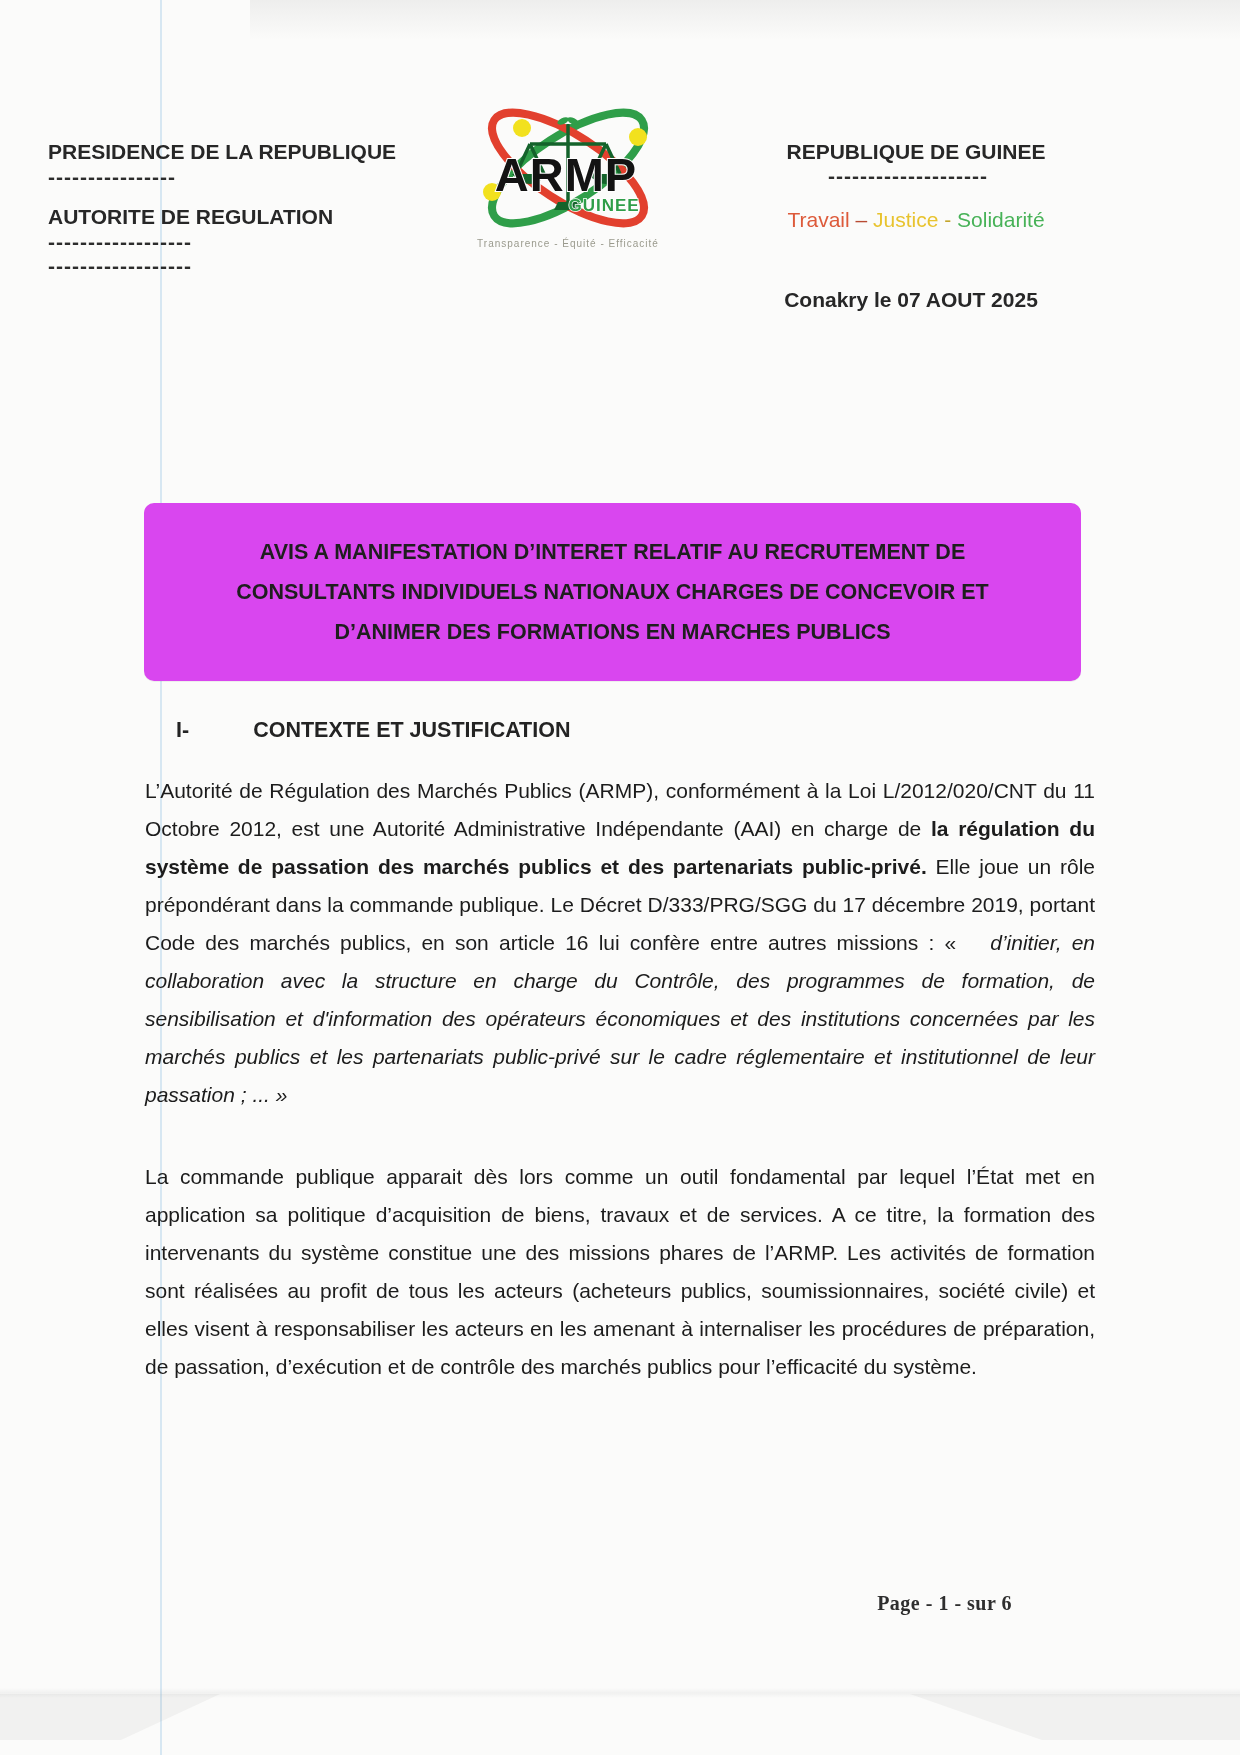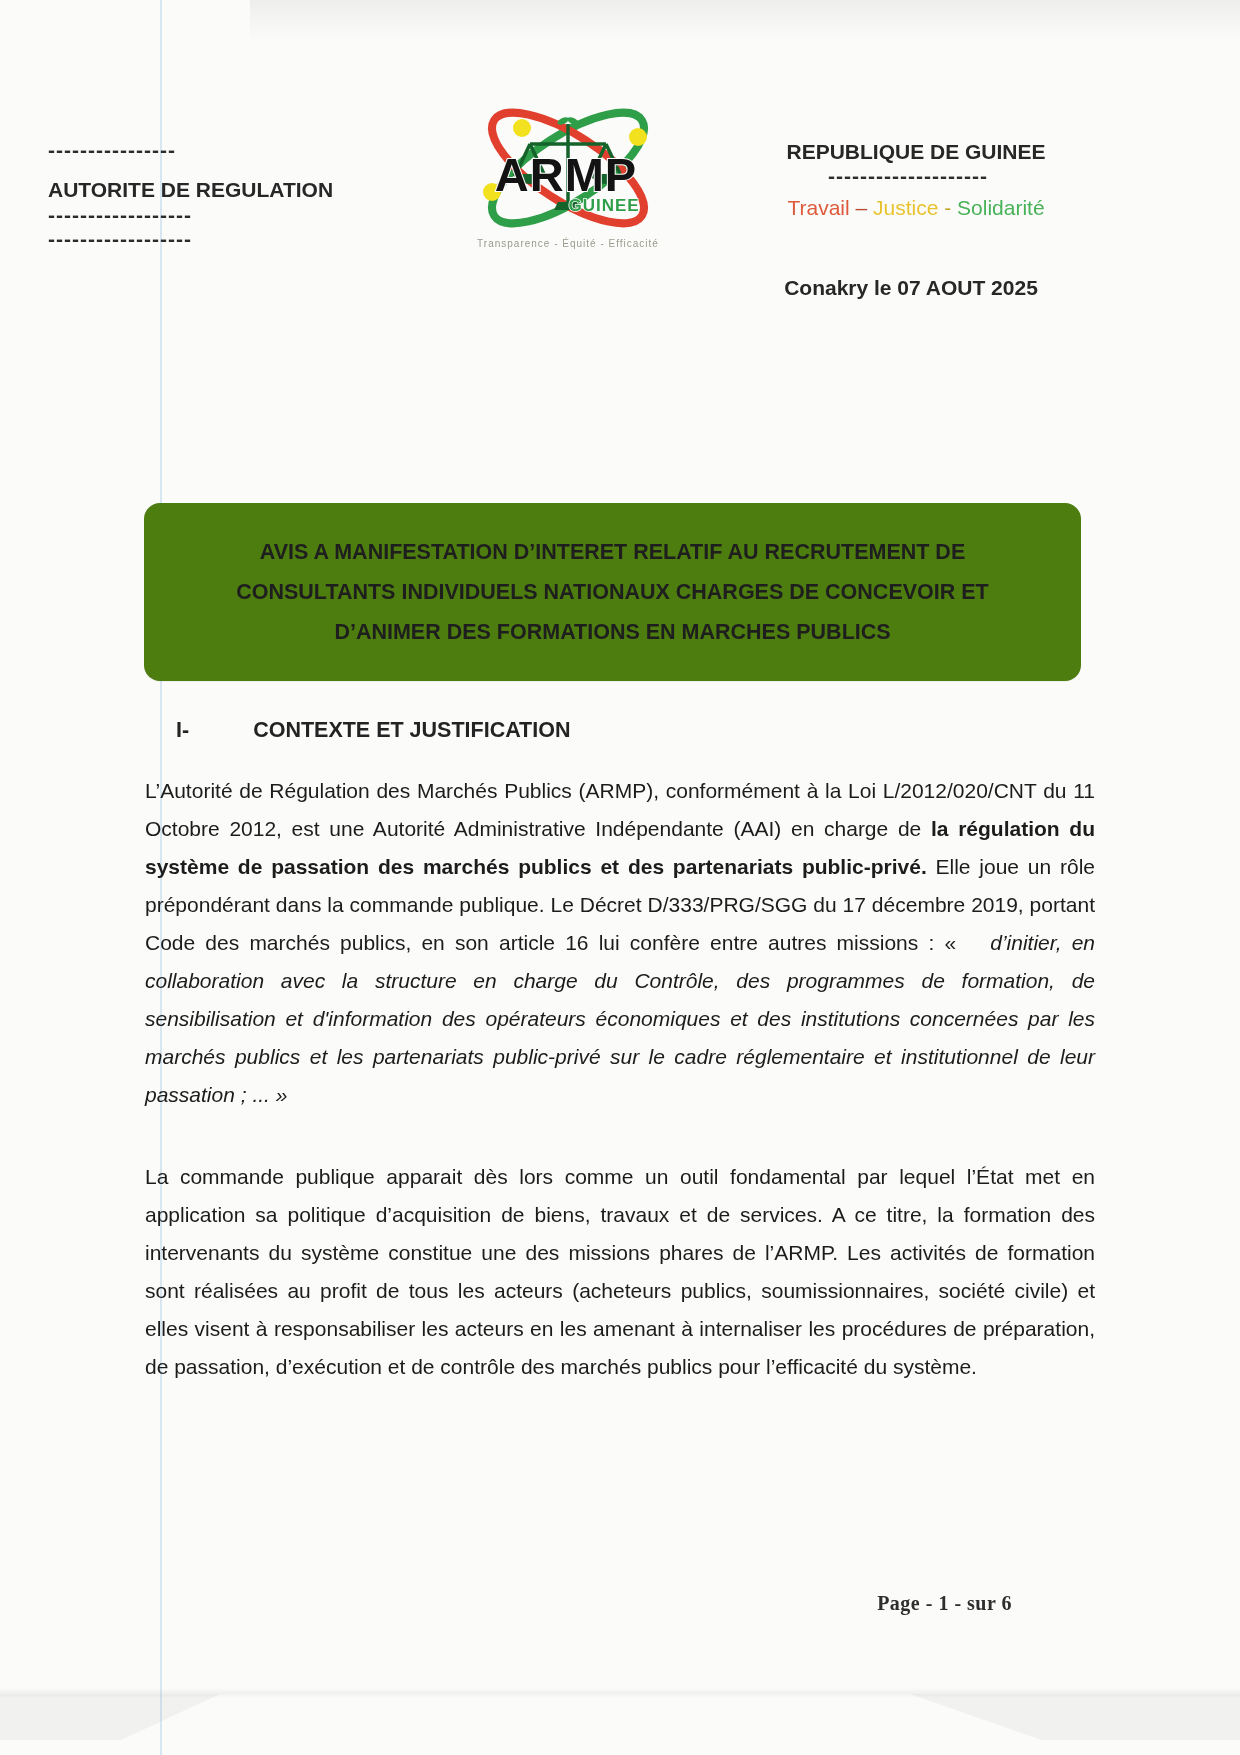--- a/index.html
+++ b/index.html
@@ -45,36 +45,36 @@
   }
   .hdr-left .org2{margin-top:14px;}
   .hdr-left .dg{margin-top:12px;}
   .hdr-left .ref{margin-top:14px;font-size:21px;}
 
   .hdr-right{
     position:absolute;left:698px;top:140px;width:420px;
     font-size:21px;color:#272727;text-align:center;
   }
   .hdr-right .republic{font-weight:bold;padding-left:16px;}
-  .hdr-right .motto{margin-top:8px;padding-left:16px;font-size:21px;}
+  .hdr-right .motto{margin-top:20px;padding-left:16px;font-size:21px;}
   .hdr-right .dateline{margin-top:56px;font-weight:bold;padding-left:6px;}
 
   
   .logo{
     position:absolute;left:466px;top:110px;width:204px;text-align:center;
   }
   .logo svg{overflow:visible;}
   .logo .slogan{
     margin-top:2px;font-size:10px;color:#9a9a8d;letter-spacing:1px;
   }
 
   
   .title-box{
     position:absolute;left:144px;top:503px;width:937px;height:178px;
-    background:#4d7c0f;border-radius:16px;
+    background:#d946ef;border-radius:10px;
     display:flex;align-items:center;justify-content:center;
     box-shadow:0 1px 0 rgba(0,0,0,.05);
   }
   .title-box .title-text{
     width:830px;text-align:center;
     font-weight:bold;font-size:21.5px;line-height:40px;color:#1e1e1e;
   }
 
   
   .section-heading{
@@ -105,20 +105,21 @@
 
 <div class="page">
 
   <div class="scan-vline"></div>
   <div class="scan-shade-top"></div>
   <div class="scan-band-bottom"></div>
   <div class="scan-corner-l"></div>
   <div class="scan-corner-r"></div>
 
   <div class="hdr-left">
+    <div>PRESIDENCE DE LA REPUBLIQUE</div>
     <div class="sep">----------------</div>
     <div class="org2">AUTORITE DE REGULATION</div>
     <div class="sep">------------------</div>
     <div class="sep">------------------</div>
   </div>
 
   <div class="logo">
     <svg width="204" height="122" viewBox="0 0 204 122">
 
       <g transform="translate(102,58)">

